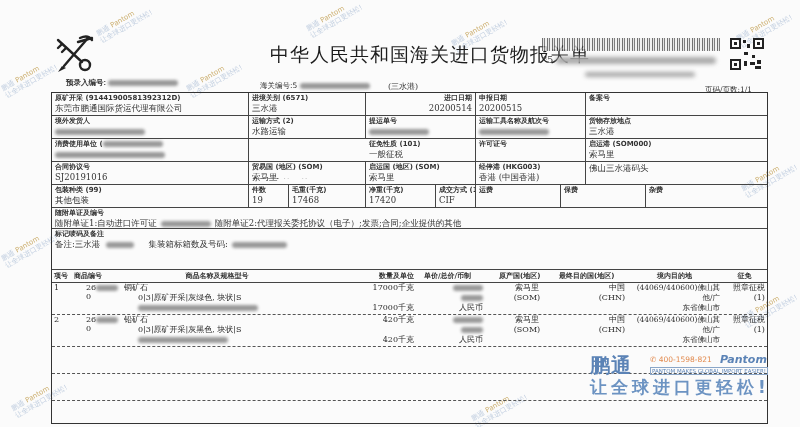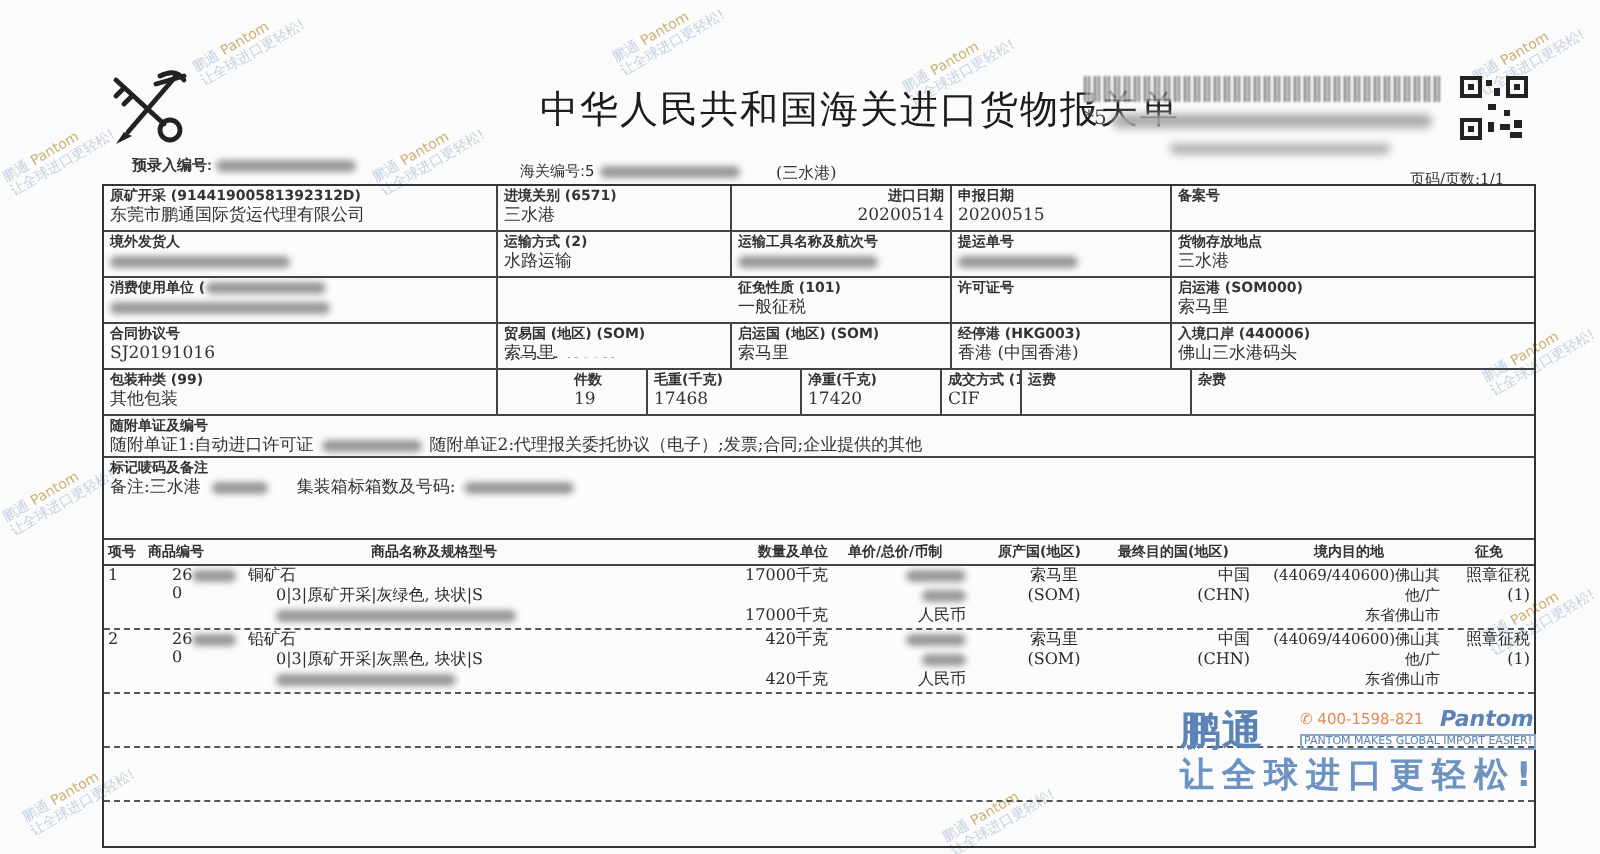--- a/index.html
+++ b/index.html
@@ -146,26 +146,26 @@
   <div class="row" style="height:22px;">
     <div class="cell" style="width:197px;">
         <div class="lbl">境外发货人</div>
         <div class="val"><span class="blur" style="width:90px;"></span></div>
       </div>
     <div class="cell" style="width:117px;">
         <div class="lbl">运输方式 (2)</div>
         <div class="val">水路运输</div>
       </div>
     <div class="cell" style="width:110px;">
+        <div class="lbl">提运单号</div>
+        <div class="val"><span class="blur" style="width:60px;"></span></div>
+      </div>
+    <div class="cell" style="width:110px;">
         <div class="lbl">运输工具名称及航次号</div>
         <div class="val"><span class="blur" style="width:70px;"></span></div>
-      </div>
-    <div class="cell" style="width:110px;">
-        <div class="lbl">提运单号</div>
-        <div class="val"><span class="blur" style="width:60px;"></span></div>
       </div>
     <div class="cell" style="flex:1;">
         <div class="lbl">货物存放地点</div>
         <div class="val">三水港</div>
       </div>
   </div>
   <div class="row" style="height:22px;">
     <div class="cell" style="width:197px;">
         <div class="lbl"><span>消费使用单位 (</span><span class="blur" style="width:60px;"></span></div>
         <div class="val"><span class="blur" style="width:110px;"></span></div>
@@ -198,48 +198,51 @@
       </div>
     <div class="cell" style="width:110px;">
         <div class="lbl">启运国 (地区) (SOM)</div>
         <div class="val">索马里</div>
       </div>
     <div class="cell" style="width:110px;">
         <div class="lbl">经停港 (HKG003)</div>
         <div class="val">香港 (中国香港)</div>
       </div>
     <div class="cell" style="flex:1;">
-        <div class="lbl">入境口岸 (440006)</div>
         <div class="val">佛山三水港码头</div>
       </div>
   </div>
 
   <div class="row" style="height:22px;">
     <div class="cell" style="width:197px;">
         <div class="lbl">包装种类 (99)</div>
         <div class="val">其他包装</div>
       </div>
-    <div class="cell" style="width:40px;margin-left:35px;">
+    <div class="cell" style="width:40px;">
         <div class="lbl">件数</div>
         <div class="val">19</div>
       </div>
     <div class="cell" style="width:77px;">
         <div class="lbl">毛重(千克)</div>
         <div class="val">17468</div>
       </div>
     <div class="cell" style="width:70px;">
         <div class="lbl">净重(千克)</div>
         <div class="val">17420</div>
       </div>
     <div class="cell" style="width:40px;">
         <div class="lbl">成交方式 (1)</div>
         <div class="val">CIF</div>
       </div>
     <div class="cell" style="width:85px;">
         <div class="lbl">运费</div>
+        <div class="val"></div>
+      </div>
+    <div class="cell" style="width:85px;">
+        <div class="lbl">保费</div>
         <div class="val"></div>
       </div>
     <div class="cell" style="flex:1;">
         <div class="lbl">杂费</div>
         <div class="val"></div>
       </div>
   </div>
 
   <div class="row" style="height:20px;">
     <div class="cell" style="flex:1;">

